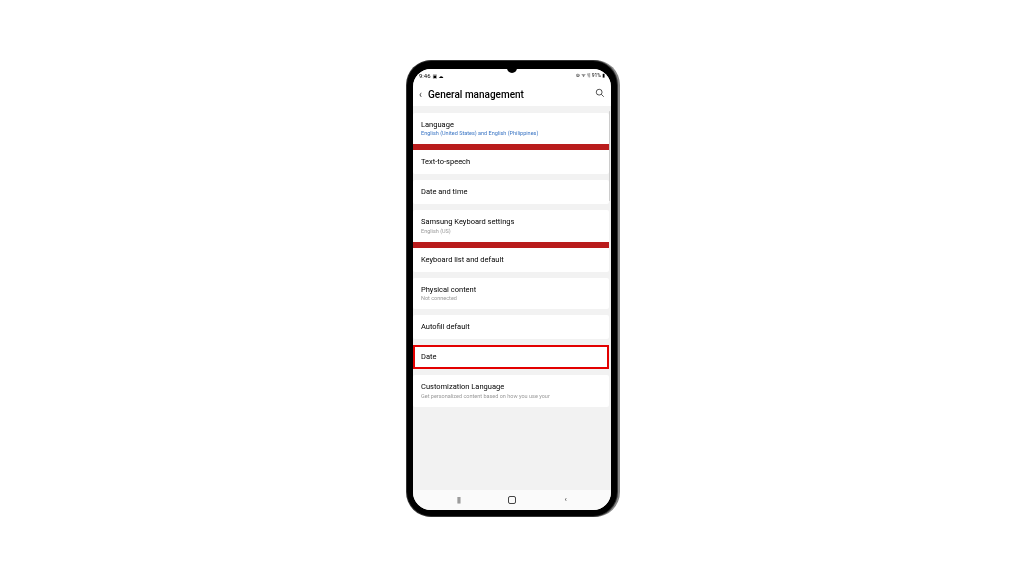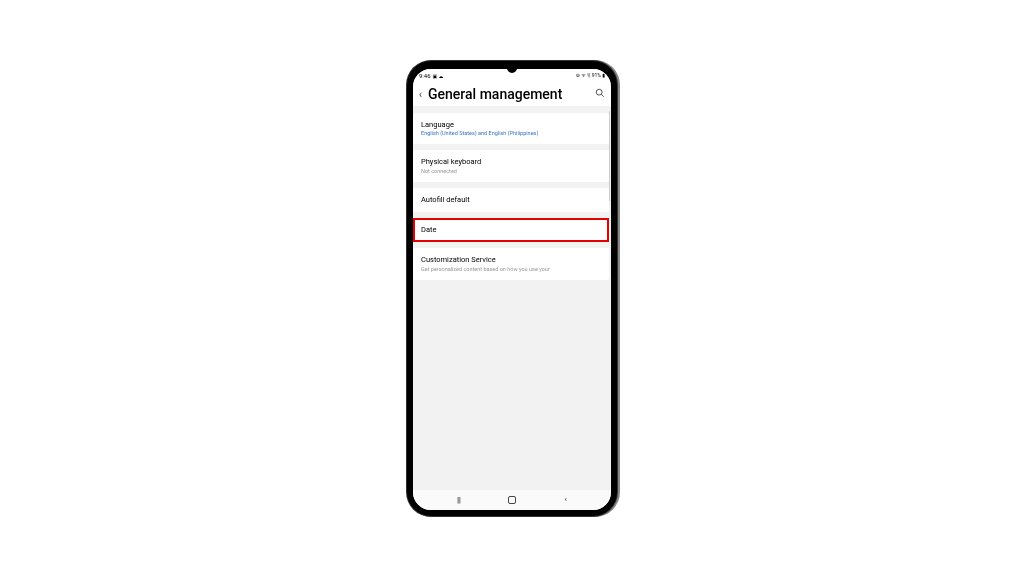--- a/index.html
+++ b/index.html
@@ -58,21 +58,21 @@
   .header {
     height: 24px;
     background: #fff;
     display: flex;
     align-items: center;
     padding: 0 6px;
     gap: 6px;
     border-bottom: 1px solid #f2f2f2;
   }
   .back-icon { font-size: 10px; color: #333; }
-  .header-title { font-size: 14px; font-weight: 500; color: #000; flex: 1; }
+  .header-title { font-size: 10px; font-weight: 500; color: #000; flex: 1; }
   .search-icon { font-size: 9px; color: #333; }
   .content {
     flex: 1;
     overflow: hidden;
     background: #f2f2f2;
     padding-right: 2px;
   }
   .group { background: #fff; margin-bottom: 6px; border-radius: 2px; }
   .group:first-child { margin-top: 6px; }
   .item {
@@ -135,40 +135,57 @@
           </svg>
       </span>
     </div>
 
     <div class="content" id="content-root">
         <div class="group">
           <div class="item">
             <div class="item-title">Language</div>
             <div class="item-sub blue">English (United States) and English (Philippines)</div>
           </div>
+          <div class="item">
+            <div class="item-title">Text-to-speech</div>
+          </div>
         </div>
         <div class="group">
           <div class="item">
-            <div class="item-title">Physical keyboard</div>
+            <div class="item-title">Date and time</div>
+          </div>
+        </div>
+        <div class="group">
+          <div class="item">
+            <div class="item-title">Samsung Keyboard settings</div>
+            <div class="item-sub">English (US)</div>
+          </div>
+          <div class="item">
+            <div class="item-title">Keyboard list and default</div>
+          </div>
+        </div>
+        <div class="group">
+          <div class="item">
+            <div class="item-title">Physical content</div>
             <div class="item-sub">Not connected</div>
           </div>
         </div>
         <div class="group">
           <div class="item">
             <div class="item-title">Autofill default</div>
           </div>
         </div>
         <div class="group">
           <div class="item highlighted">
             <div class="item-title">Date</div>
           </div>
         </div>
         <div class="group">
           <div class="item">
-            <div class="item-title">Customization Service</div>
+            <div class="item-title">Customization Language</div>
             <div class="item-sub">Get personalized content based on how you use your</div>
           </div>
         </div>
       </div>
 
     <div class="scrollbar"></div>
 
     <div class="navbar">
       <span class="nav-icon nav-recent">|||</span>
       <span class="nav-home"></span>

